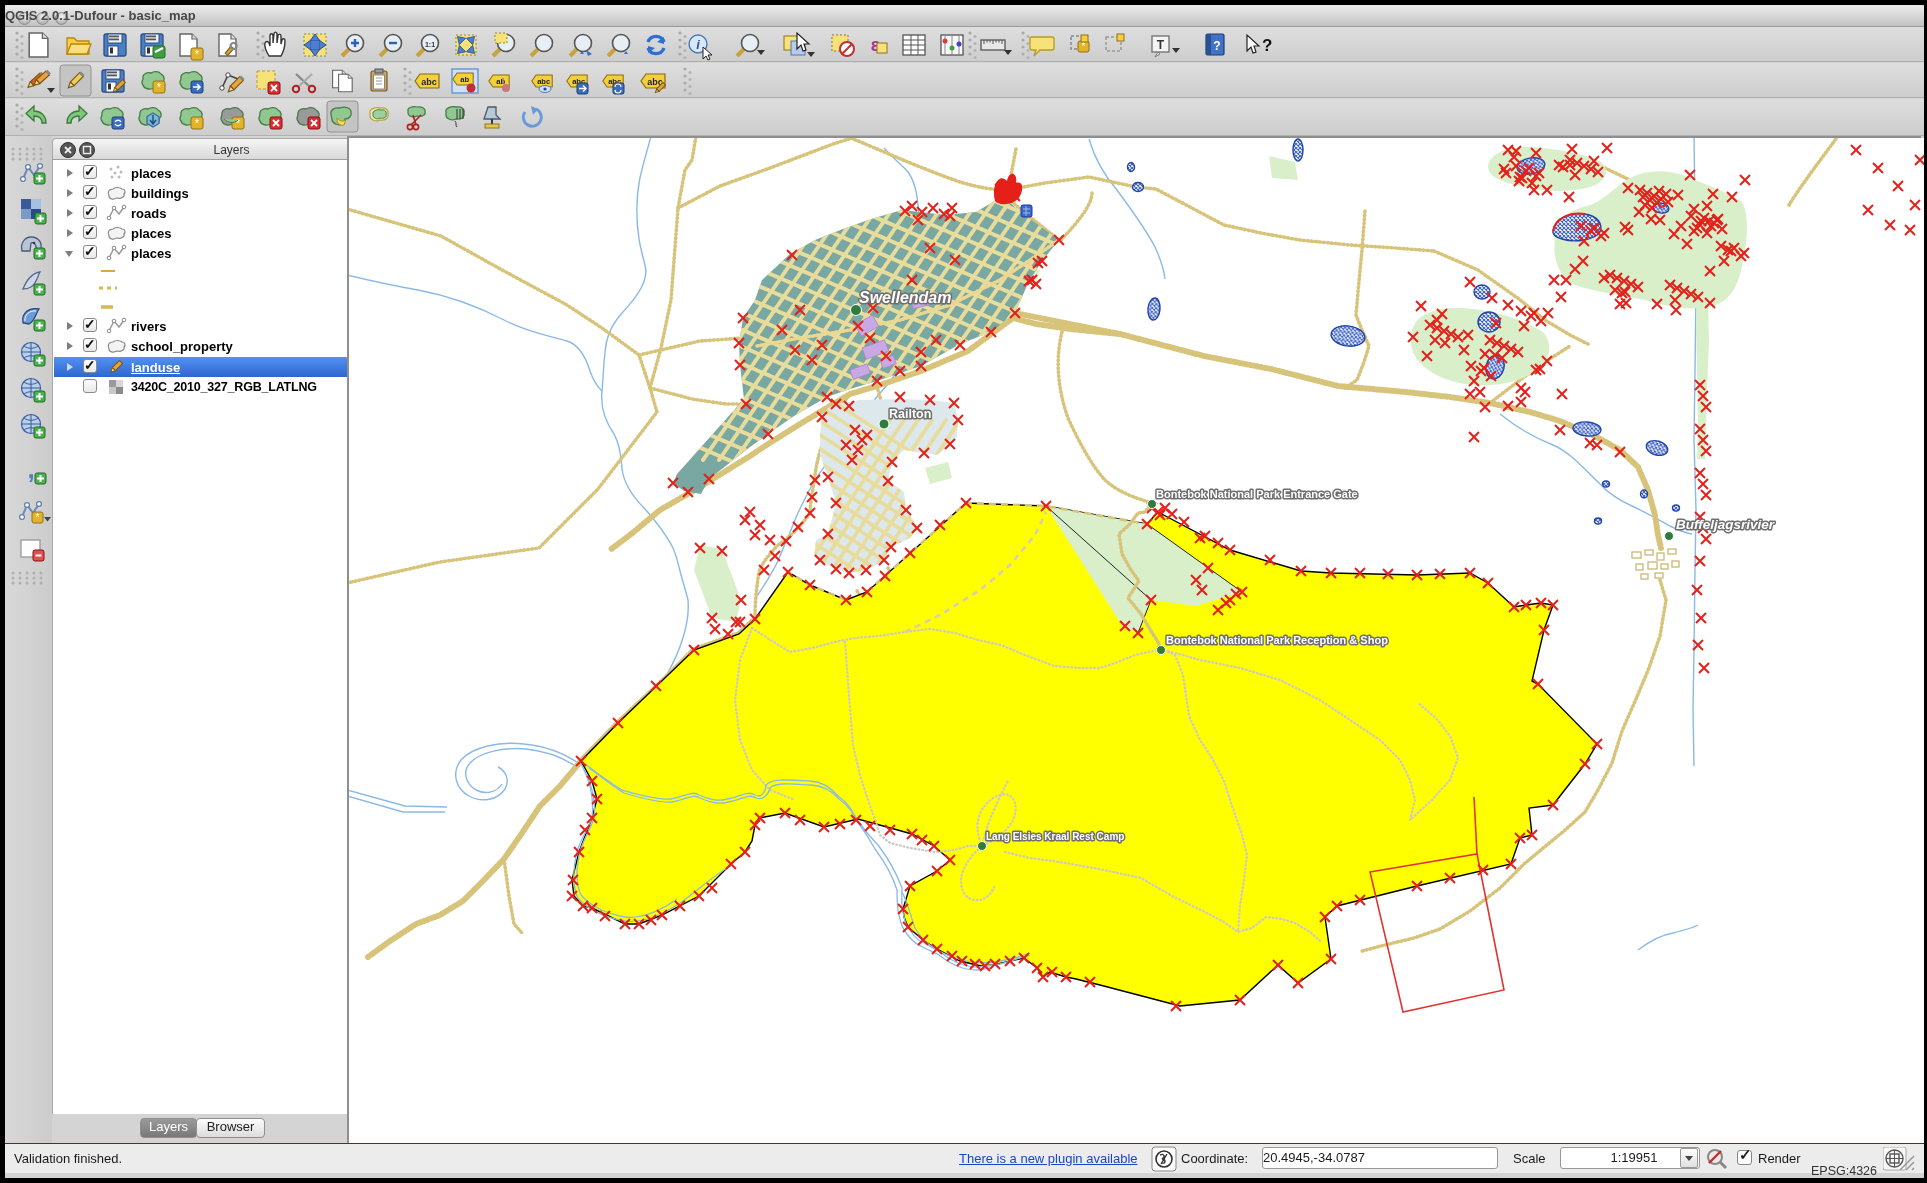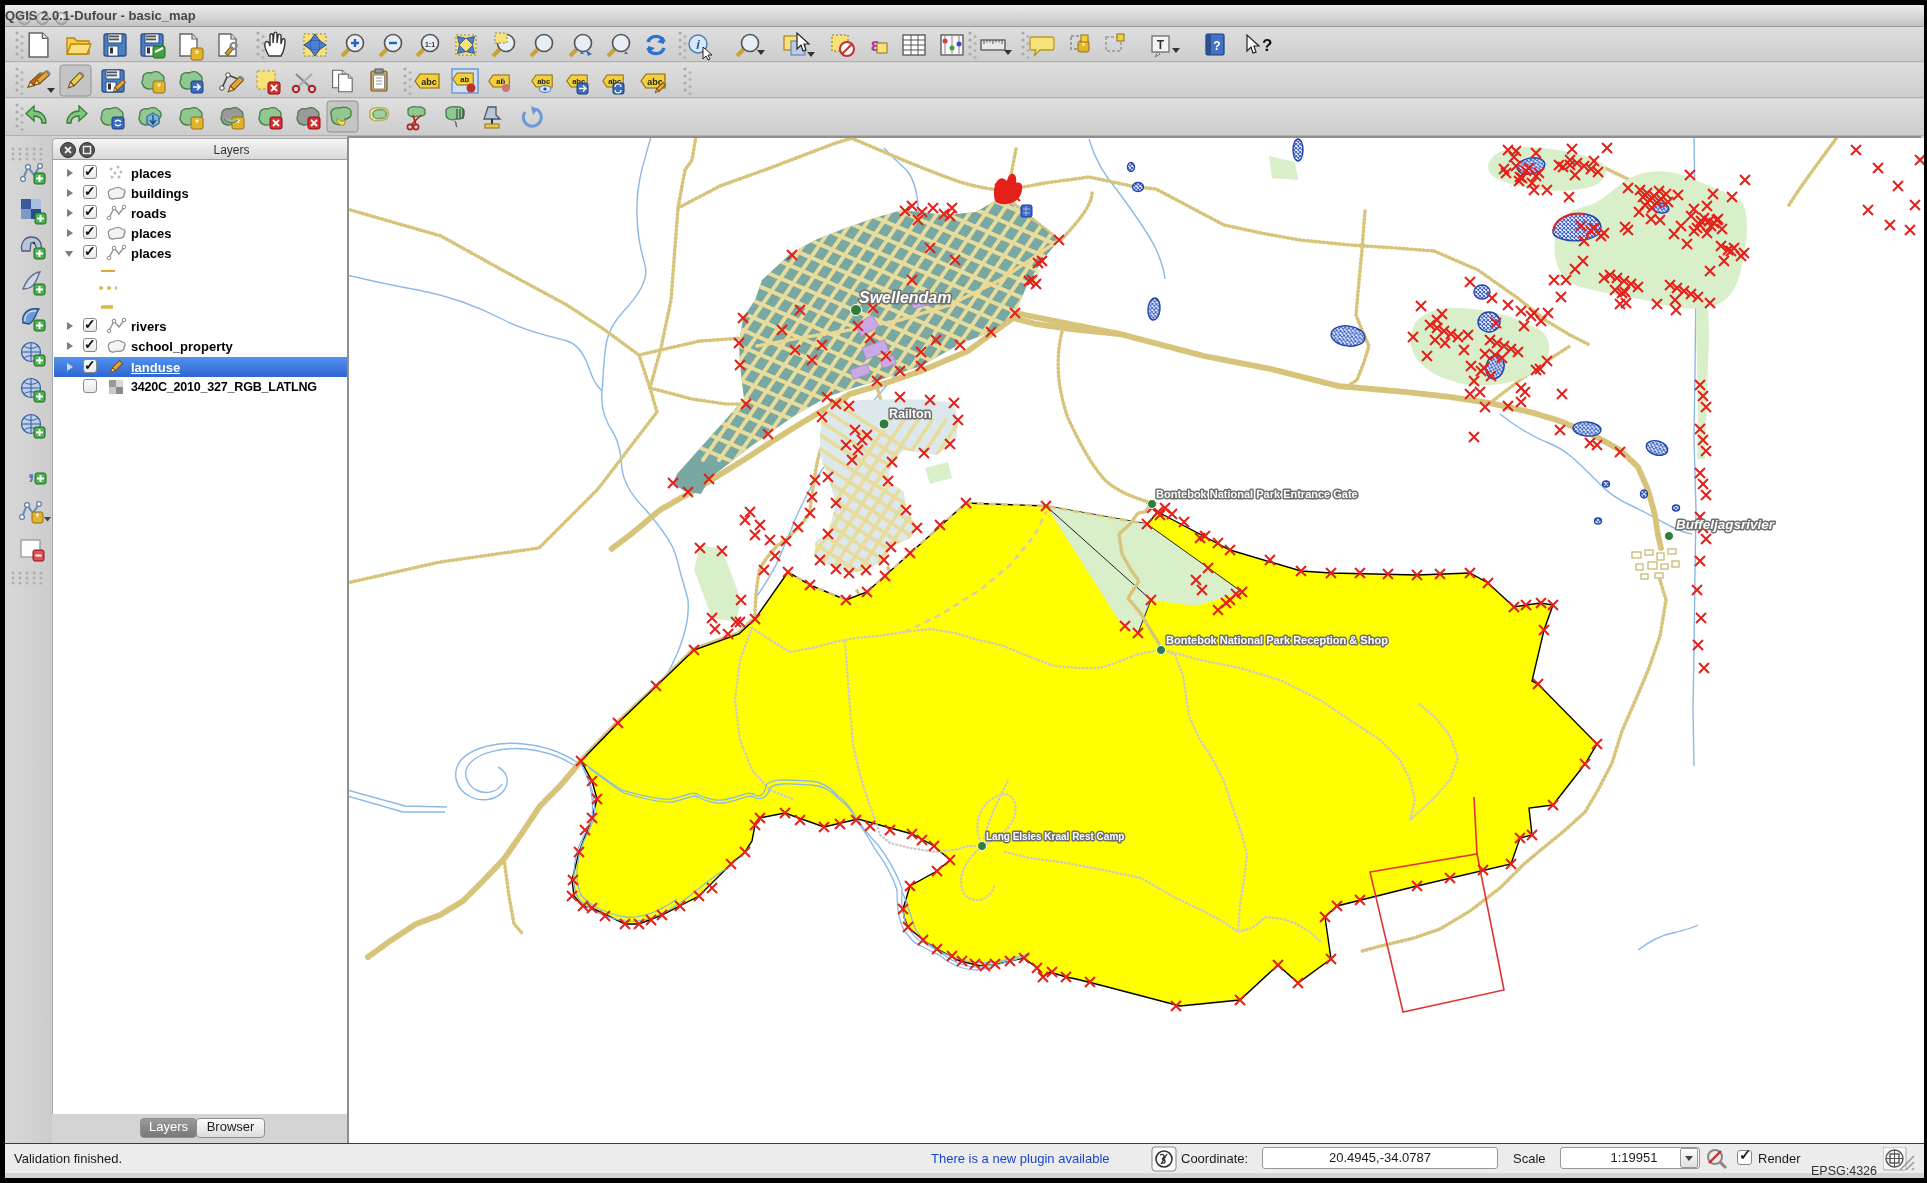--- a/index.html
+++ b/index.html
@@ -21,21 +21,21 @@
 .ck{position:absolute;left:0px;top:-3px;font-size:14px;color:#111;font-weight:bold}
 #seld{position:absolute;left:1px;width:293px;height:20px;background:linear-gradient(#5292f0,#2e66d0)}
 #tabs{position:absolute;left:0;bottom:1px;width:100%;height:28px;background:#d4d4d4}
 .tab{position:absolute;top:4px;height:20px;font-size:13px;text-align:center;border:1px solid #8f8f8f;border-radius:4px}
 #tab1{left:88px;width:57px;background:linear-gradient(#9a9a9a,#787878);color:#fff;z-index:2}
 #tab2{left:144px;width:69px;background:linear-gradient(#fdfdfd,#dcdcdc);color:#222}
 #tabline{position:absolute;left:0;bottom:22px;width:100%;height:2px;background:#bdbdbd}
 #map{position:absolute;left:342px;top:131px;right:3px;bottom:35px;background:#fff;border-left:2px solid #8f8f8f;border-top:2px solid #8f8f8f}
 #sbar{position:absolute;left:0;bottom:5px;width:100%;height:30px;background:#ececec;border-top:1px solid #7f1d1d;font-size:13px;color:#1a1a1a}
 #sbar .it{position:absolute;top:7px;white-space:nowrap}
-.inp{position:absolute;top:3px;height:22px;background:#fff;border:1px solid #989898;border-radius:3px;font-size:13px;text-align:center;line-height:20px}
+.inp{position:absolute;top:3px;height:22px;background:#fff;border:1px solid #989898;border-radius:3px;font-size:13px;text-align:left;line-height:20px}
 </style></head>
 <body>
 <div id="win">
  <div id="title">
   <div class="tl" style="left:13px"></div>
       <div class="tl" style="left:31px"></div>
       <div class="tl" style="left:50px"></div>
   <div class="t">QGIS 2.0.1-Dufour - basic_map</div>
  </div>
  <div id="tbar">
@@ -1380,21 +1380,21 @@
         <circle cx="1161" cy="650" r="4.5" fill="#2e7d3c" stroke="#fff" stroke-width="1"></circle>
         <text x="986" y="840" text-anchor="start" font-size="10" font-weight="bold" style="" fill="#ffffff" stroke="#6e6e6e" stroke-width="3" paint-order="stroke" stroke-linejoin="round">Lang Elsies Kraal Rest Camp</text>
         <circle cx="982" cy="846" r="4.5" fill="#2e7d3c" stroke="#fff" stroke-width="1"></circle>
         <text x="1676" y="529" text-anchor="start" font-size="13.5" font-weight="bold" style="font-style:italic;" fill="#ffffff" stroke="#6e6e6e" stroke-width="3" paint-order="stroke" stroke-linejoin="round">Buffeljagsrivier</text>
         <circle cx="1669" cy="536" r="4.5" fill="#2e7d3c" stroke="#fff" stroke-width="1"></circle>
       </svg>
     </div>
 
 <div id="sbar">
  <div class="it" style="left:9px">Validation finished.</div>
- <div class="it" style="left:926px;color:#1a46c8;">There is a new plugin available</div>
+ <div class="it" style="left:954px;color:#1a46c8;text-decoration:underline">There is a new plugin available</div>
  <svg width="26" height="26" style="position:absolute;left:1146px;top:2px">
         <rect x="1" y="1" width="24" height="24" rx="3" fill="#fdfdfd" stroke="#888"></rect>
         <circle cx="13" cy="13" r="8" fill="none" stroke="#333" stroke-width="1.6"></circle>
         <path d="M9,9 C13,7 15,11 11,13 C15,13 15,18 11,17 M16,8 L10,18" stroke="#333" stroke-width="1.4" fill="none"></path>
       </svg>
  <div class="it" style="left:1176px">Coordinate:</div>
  <div class="inp" style="left:1257px;width:236px">20.4945,-34.0787</div>
  <div class="it" style="left:1508px">Scale</div>
  <div class="inp" style="left:1555px;width:140px;text-align:center;padding-left:8px">1:19951</div>
  <div style="position:absolute;left:1675px;top:4px;width:18px;height:20px;background:linear-gradient(#fdfdfd,#e0e0e0);border:1px solid #999;border-radius:2px"></div>

